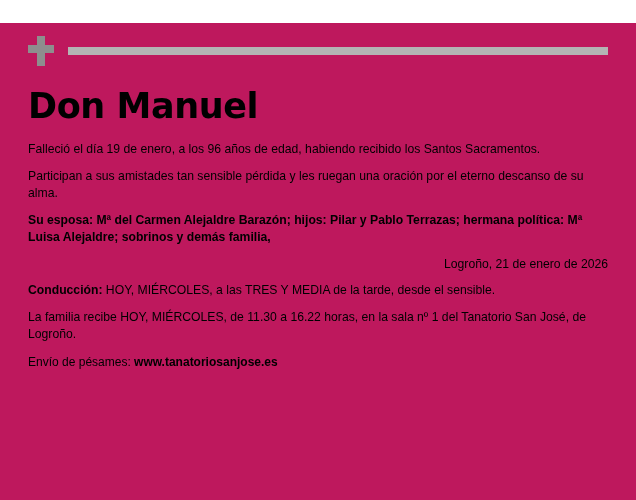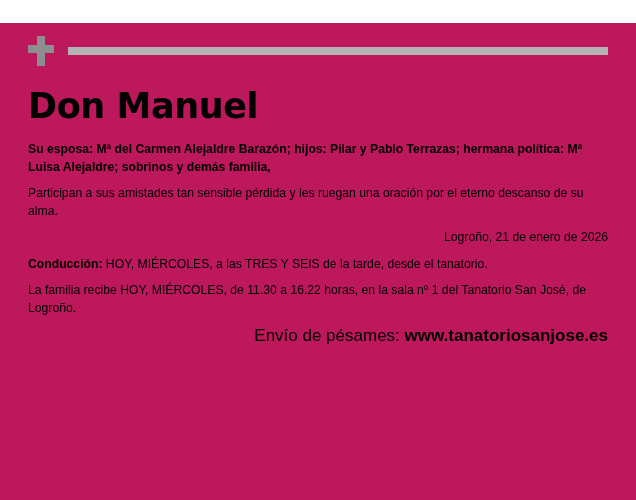--- a/index.html
+++ b/index.html
@@ -86,23 +86,22 @@
   .dep {
     font-weight: bold;
     margin: 0 0 9px 0;
   }
   .place-date {
     text-align: right;
     font-weight: normal;
     margin: 4px 0 9px 0;
   }
   .sendoff {
-    text-align: right;
     margin: 10px 0 0 0;
-    font-size: 17px;
+    font-size: 12px;
   }
   .sendoff .site {
     font-weight: bold;
   }
 </style>
 </head>
 <body>
 
 <div class="obit">
 
@@ -113,29 +112,30 @@
     </div>
     <div class="rule"></div>
   </div>
 
   <div class="name-block">
     <div class="name-line">Don Manuel</div>
   </div>
 
   <div class="body">
 
+    <p class="p">Falleció el día 19 de enero, a los 96 años de edad, habiendo recibido los Santos Sacramentos.</p>
 
+
+    <p class="p">Participan a sus amistades tan sensible pérdida y les ruegan una oración por el eterno descanso de su alma.</p>
 
     <p class="p b">Su esposa: Mª del Carmen Alejaldre Barazón; hijos: Pilar y Pablo Terrazas; hermana política: Mª Luisa Alejaldre; sobrinos y demás familia,</p>
 
-    <p class="p">Participan a sus amistades tan sensible pérdida y les ruegan una oración por el eterno descanso de su alma.</p>
-
     <p class="place-date">Logroño, 21 de enero de 2026</p>
 
-    <p class="p"><span class="b">Conducción:</span><span> HOY, MIÉRCOLES, a las TRES Y SEIS de la tarde, desde el tanatorio.</span></p>
+    <p class="p"><span class="b">Conducción:</span><span> HOY, MIÉRCOLES, a las TRES Y MEDIA de la tarde, desde el sensible.</span></p>
 
 
     <p class="p">La familia recibe HOY, MIÉRCOLES, de 11.30 a 16.22 horas, en la sala nº 1 del Tanatorio San José, de Logroño.</p>
 
     <p class="sendoff"><span>Envío de pésames: </span><span class="site">www.tanatoriosanjose.es</span></p>
 
   </div>
 </div>
 
 </body></html>

